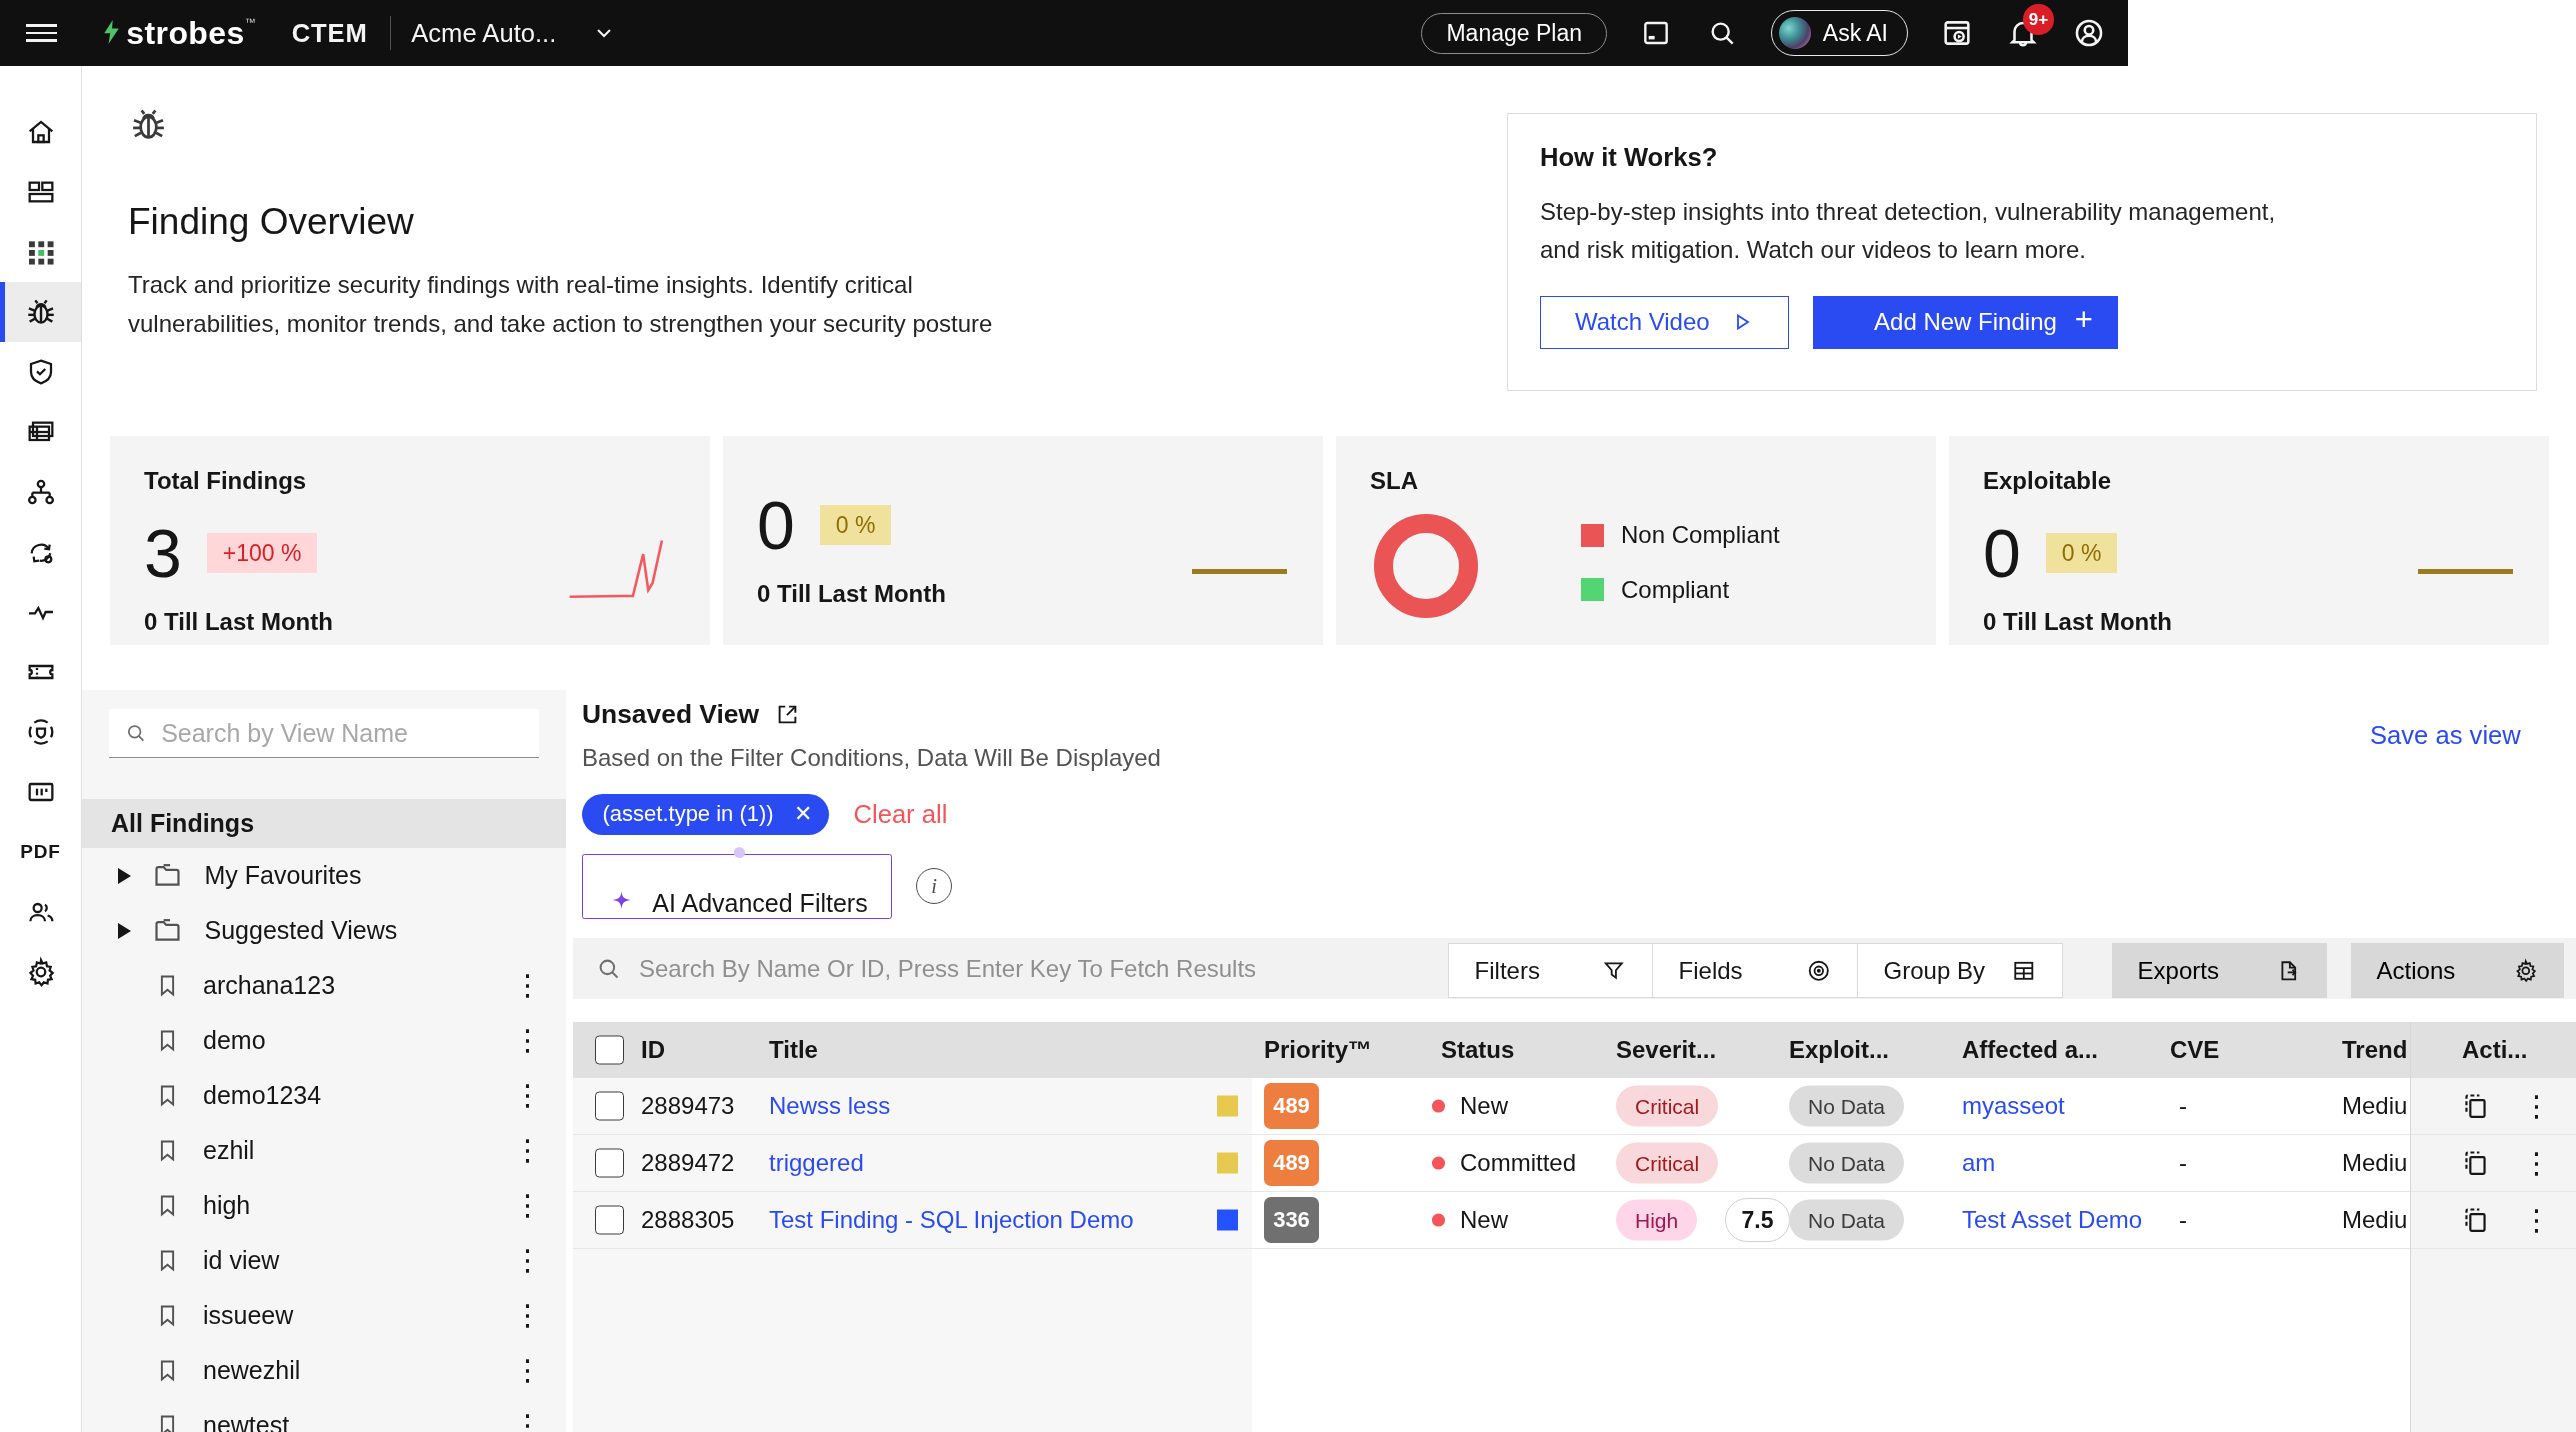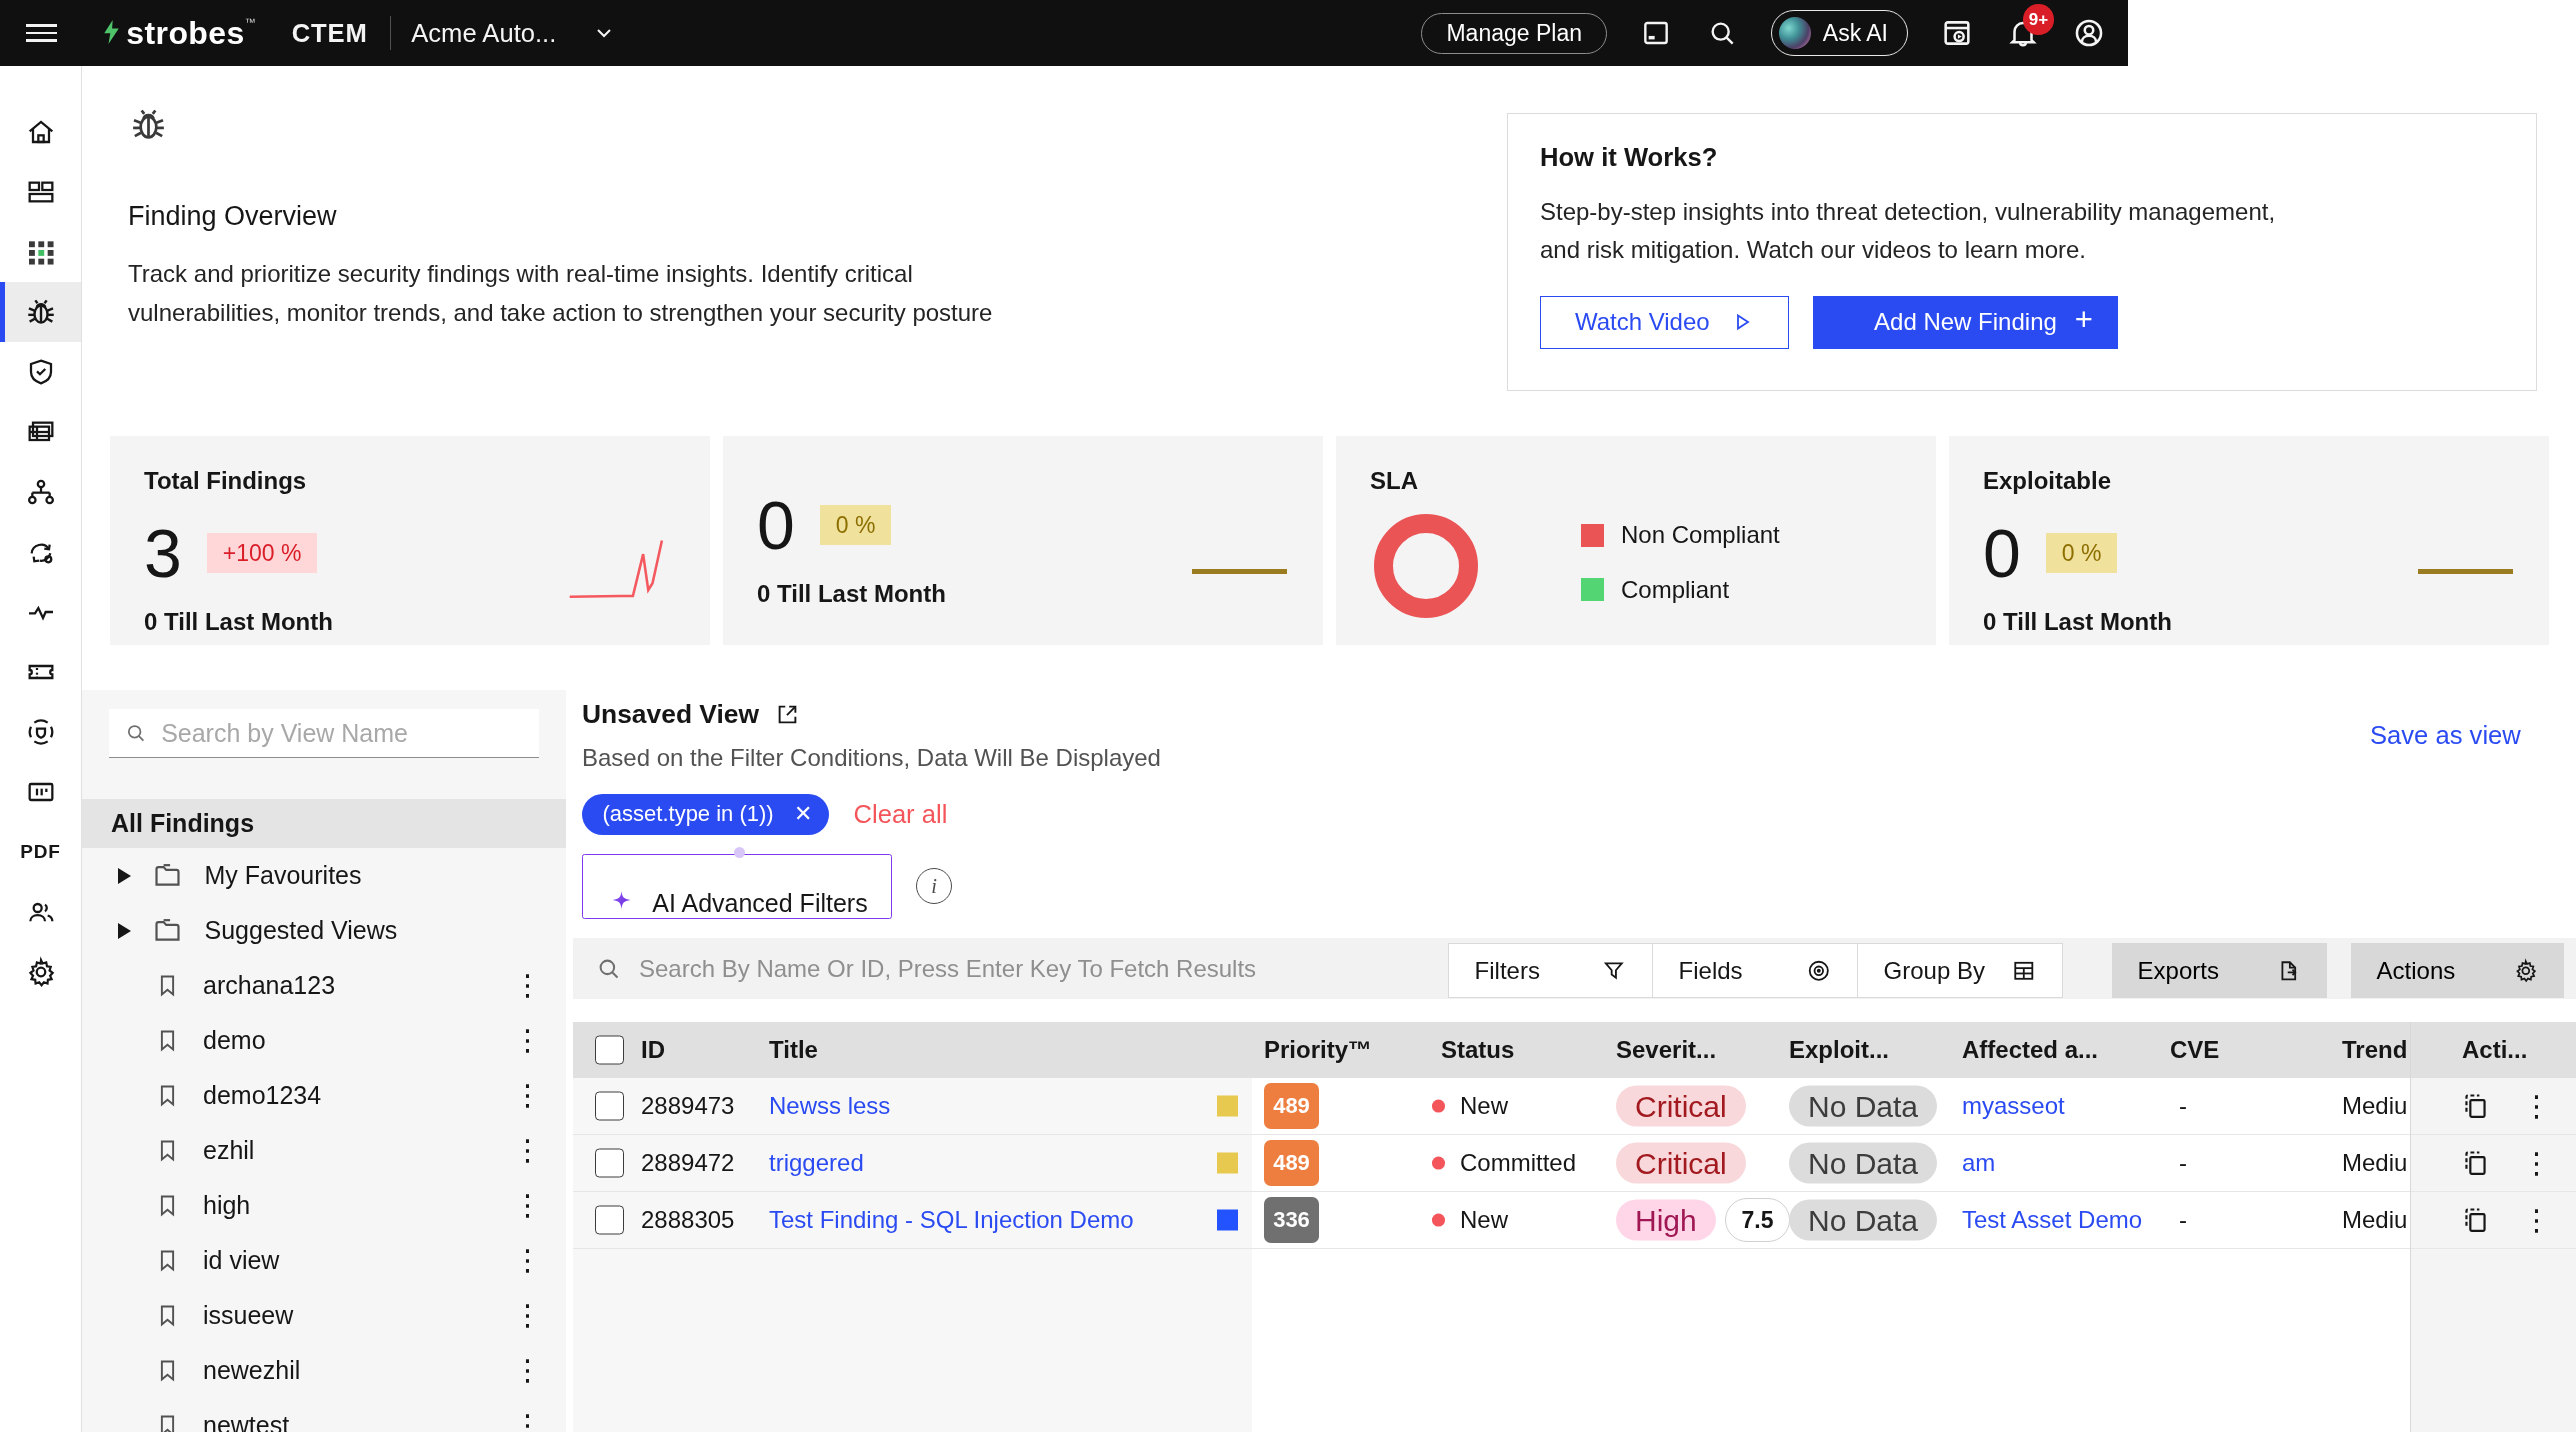--- a/index.html
+++ b/index.html
@@ -40,21 +40,21 @@
   
   .rail { position:absolute; left:0; top:66px; width:82px; height:1366px; background:#fff;
     border-right:0.9px solid #e0e0e0; z-index:40; padding-top:36px; }
   .rail-item { width:81px; height:60px; display:flex; align-items:center; justify-content:center; cursor:pointer; position:relative; }
   .rail-item.active { background:#ececec; }
   .rail-item.active::before { content:""; position:absolute; left:0; top:0; width:5.1px; height:60px; background:#2b4bf2; }
   .pdf-txt { font-size:19px; font-weight:bold; letter-spacing:0.9px; color:#161616; }
 
   
   .page-header { position:absolute; left:128px; top:104px; }
-  .page-title { font-size:27px; font-weight:500; color:#161616; margin-top:56px; }
+  .page-title { font-size:37px; font-weight:500; color:#161616; margin-top:56px; }
   .page-desc { font-size:24px; color:#242424; line-height:39px; margin-top:22px; }
 
   
   .hiw { position:absolute; left:1507px; top:113px; width:1030px; height:278px; background:#fff;
     border:0.9px solid #dcdcdc; padding:29px 32px; }
   .hiw-title { font-size:25.6px; font-weight:bold; }
   .hiw-body { font-size:24px; color:#242424; line-height:38px; margin-top:20.5px; }
   .hiw-btns { display:flex; gap:24px; margin-top:27px; }
   .btn-watch { width:249px; height:53px; border:1.7px solid #2b4bf2; color:#2b4bf2; background:#fff;
     font-size:24px; display:flex; align-items:center; justify-content:center; gap:20.5px; cursor:pointer; }
@@ -142,21 +142,21 @@
   .rows { position:absolute; left:573px; top:1078px; width:2003px; z-index:2; }
   .trow { position:relative; height:57px; border-bottom:0.9px solid #e6e6e6; }
   .cell { position:absolute; top:50%; transform:translateY(-50%); font-size:24px; color:#161616; white-space:nowrap; }
   .link { color:#2b4bf2; cursor:pointer; }
   .sq { width:21px; height:21px; }
   .sq-yellow { background:#e7c94f; } .sq-blue { background:#2353ff; }
   .prio { width:55px; height:46px; border-radius:6.8px; color:#fff; font-size:22px; font-weight:bold;
     display:flex; align-items:center; justify-content:center; }
   .prio-orange { background:#ed7e3f; } .prio-gray { background:#707070; }
   .sdot { width:12.8px; height:12.8px; border-radius:50%; background:#f4555a; }
-  .pill { height:41px; border-radius:20.5px; font-size:30px; display:flex; align-items:center; padding:0 19px; }
+  .pill { height:41px; border-radius:20.5px; font-size:21px; display:flex; align-items:center; padding:0 19px; }
   .pill-critical { background:#f8d8da; color:#a2191f; }
   .pill-high { background:#ffd6e8; color:#9f1853; }
   .pill-nodata { background:#dcdcdc; color:#3c3c3c; }
   .cvss { height:44px; min-width:65px; border-radius:22px; background:#fff; border:1.7px solid #d0d0d0;
     font-size:23px; font-weight:bold; display:flex; align-items:center; justify-content:center; padding:0 12px; }
 
   .pinned-right { position:absolute; left:2410px; top:1022px; width:166px; height:410px; z-index:3;
     border-left:0.9px solid #d8d8d8; background:#f4f4f4; }
   .pr-head { height:56px; background:#e0e0e0; display:flex; align-items:center; padding-left:51px;
     font-size:24px; font-weight:bold; }

